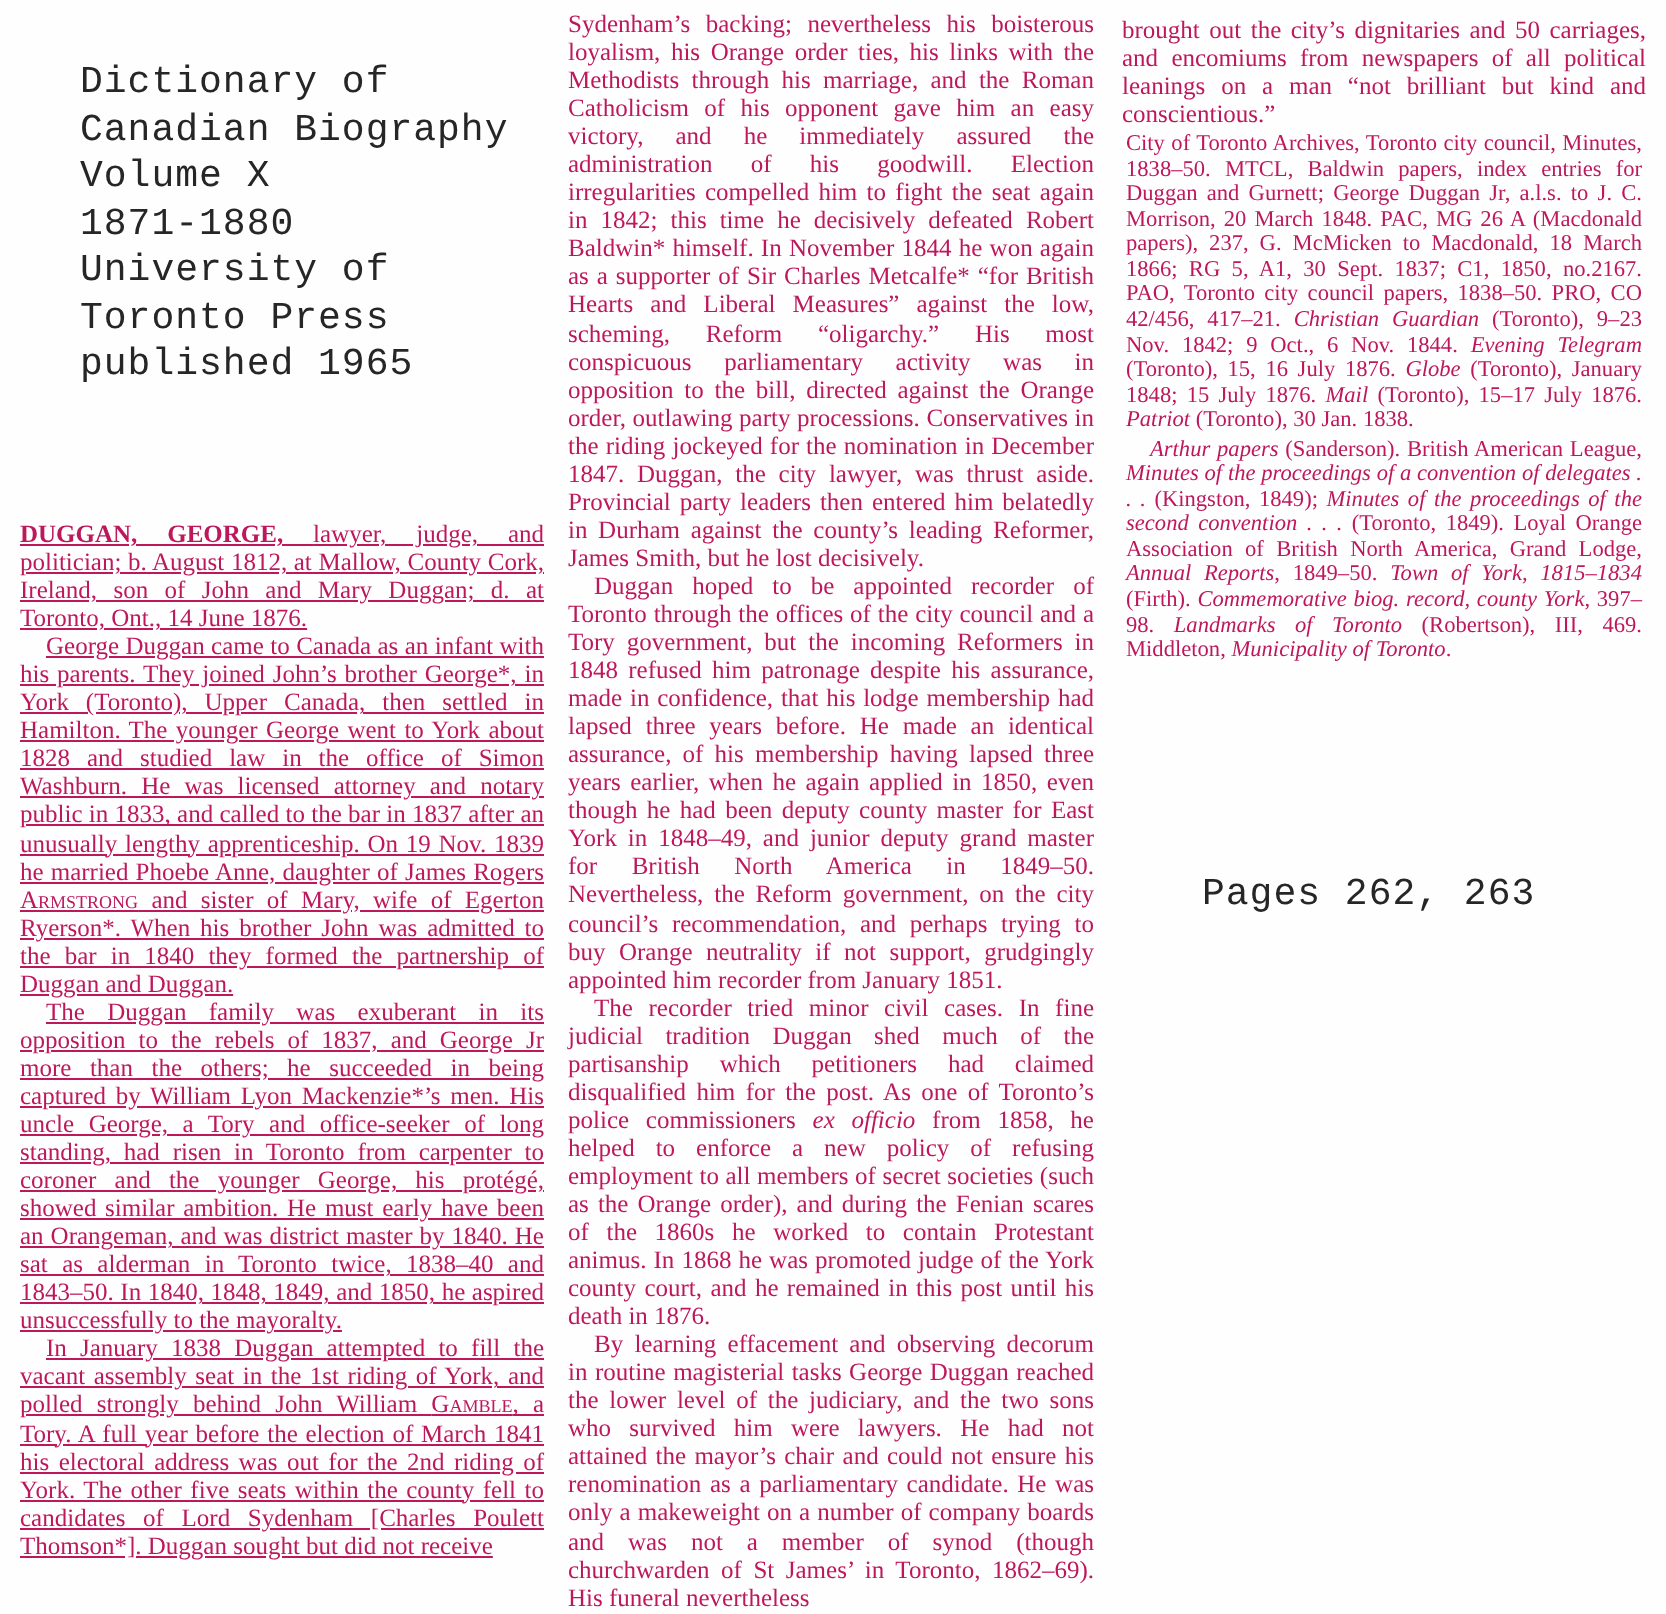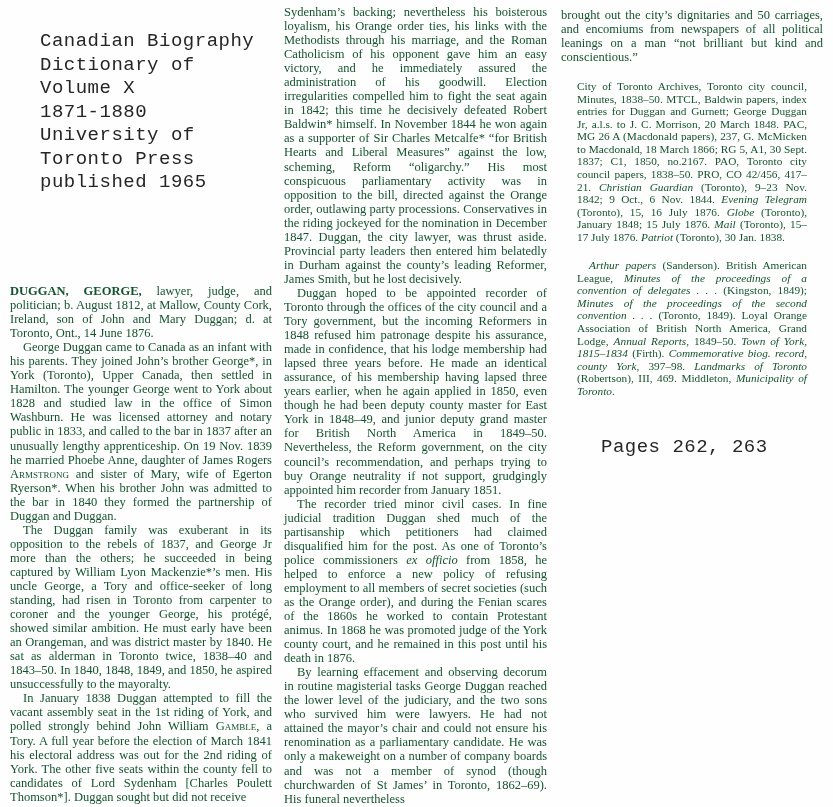--- a/index.html
+++ b/index.html
@@ -30,54 +30,54 @@
   .pages-label {
     left: 601px; top: 436px;
     font-size: 19px;
     letter-spacing: 0.5px;
   }
   .col {
     position: absolute;
     text-align: justify;
     font-size: 12.5px;
     line-height: 14.05px;
-    color: #14532d;
+    color: #be185d;
   }
   .col p { margin: 0; padding: 0; }
   .col p.indent { text-indent: 13px; }
-  .col-left   { left: 10px;  top: 284px; width: 262px; }
+  .col-left   { left: 10px;  top: 260px; width: 262px; text-decoration: underline; }
   .col-middle { left: 284px; top: 5px;   width: 263px; }
   .col-right  { left: 561px; top: 8px;   width: 262px; }
   .byline {
     text-align: right;
     font-variant: small-caps;
     font-size: 13.5px;
     letter-spacing: 0.6px;
     margin: 4px 1px 5px 0;
     line-height: 15px;
   }
   .biblio {
     font-size: 11.3px;
     line-height: 12.55px;
     text-align: justify;
   }
-  .biblio p { margin: 16px; }
+  .biblio p { margin: 2px; }
   .biblio p.indent { text-indent: 12px; }
   .s-b  { font-weight: bold; }
   .s-i  { font-style: italic; }
   .s-sc { font-variant: small-caps; }
 </style>
 </head>
 <body>
 
 <div class="page">
 
   <div class="typewriter header-block">
+      <div>Dictionary of</div>
       <div>Canadian Biography</div>
-      <div>Dictionary of</div>
       <div>Volume X</div>
       <div>1871-1880</div>
       <div>University of</div>
       <div>Toronto Press</div>
       <div>published 1965</div>
     </div>
 
   <div class="col col-left">
       <p><span class="s-b">DUGGAN, GEORGE, </span><span>lawyer, judge, and politician; b. August 1812, at Mallow, County Cork, Ireland, son of John and Mary Duggan; d. at Toronto, Ont., 14 June 1876.</span></p>
       <p class="indent"><span>George Duggan came to Canada as an infant with his parents. They joined John’s brother George*, in York (Toronto), Upper Canada, then settled in Hamilton. The younger George went to York about 1828 and studied law in the office of Simon Washburn. He was licensed attorney and notary public in 1833, and called to the bar in 1837 after an unusually lengthy apprenticeship. On 19 Nov. 1839 he married Phoebe Anne, daughter of James Rogers </span><span class="s-sc">Armstrong</span><span> and sister of Mary, wife of Egerton Ryerson*. When his brother John was admitted to the bar in 1840 they formed the partnership of Duggan and Duggan.</span></p>

